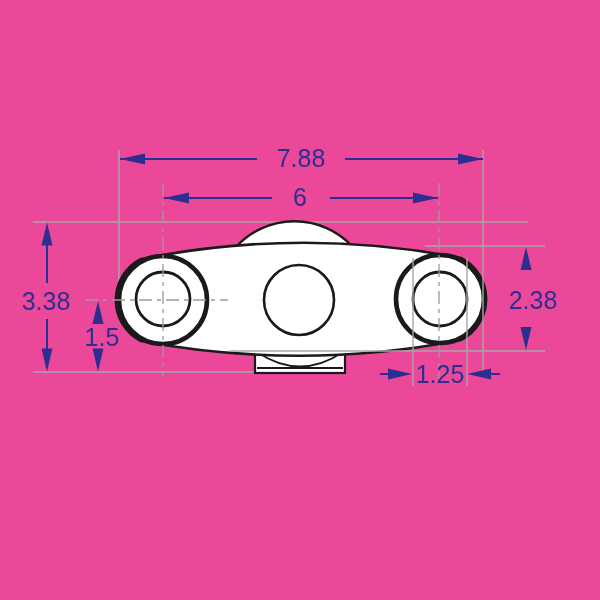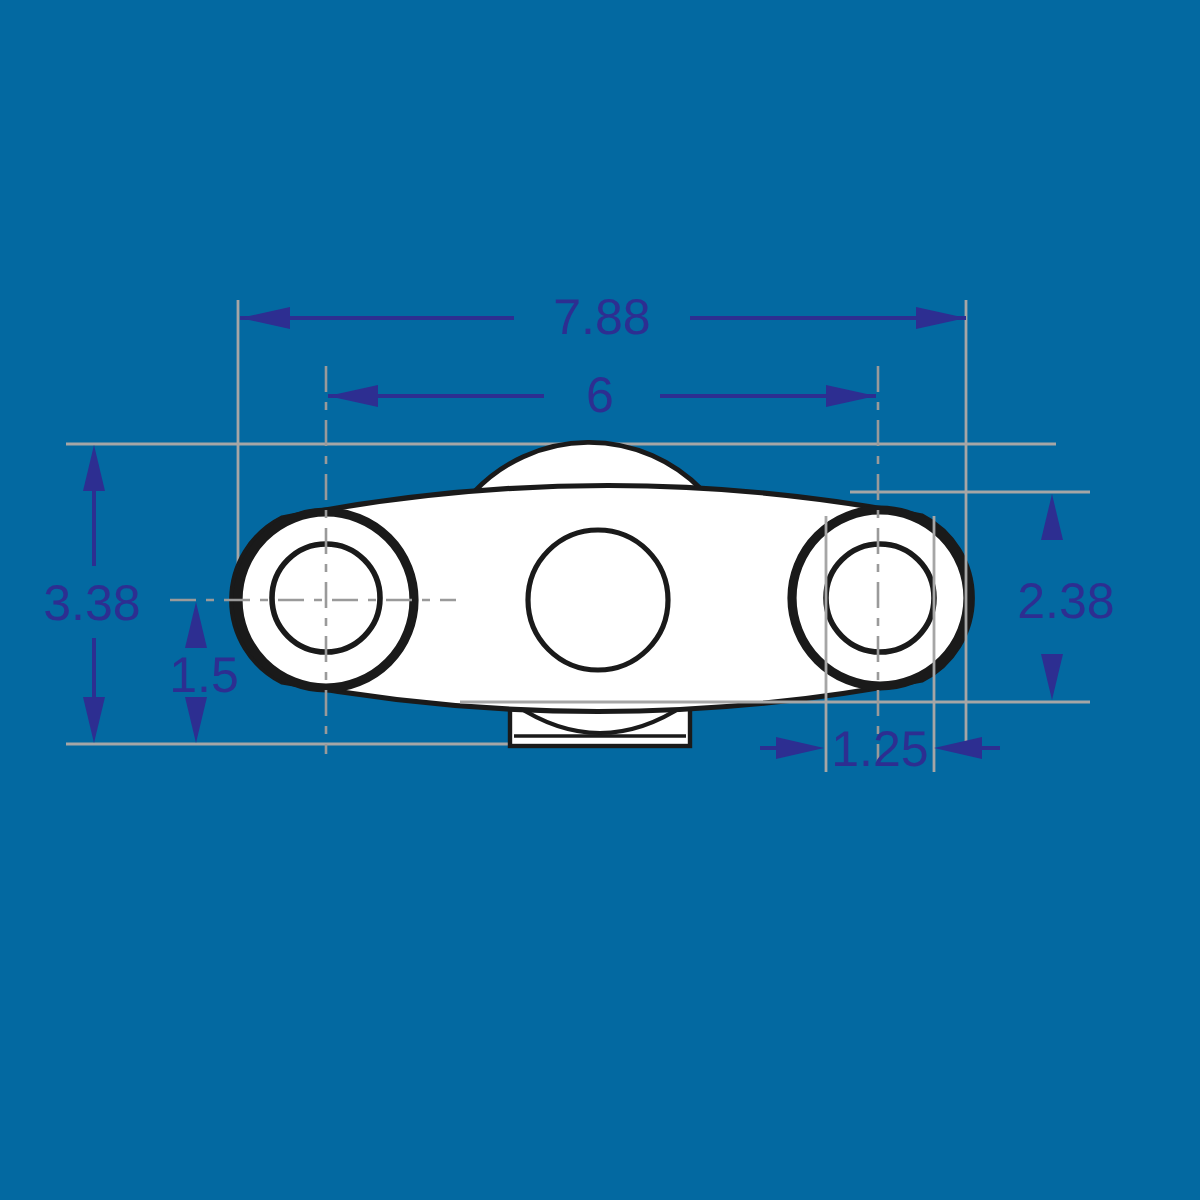--- a/index.html
+++ b/index.html
@@ -1,16 +1,16 @@
 <!DOCTYPE html>
 <html><head>
 <meta charset="utf-8">
 <style>
   html,body{margin:0;padding:0;background:#fff;}
-  .stage{position:relative;width:600px;height:600px;background:#0369a1;overflow:hidden;}
+  .stage{position:relative;width:600px;height:600px;background:#ec4899;overflow:hidden;}
   svg{display:block;}
   
   .ext{stroke:#a6a6a6;stroke-width:1.4;fill:none;}
   .cline{stroke:#9a9a9a;stroke-width:1.3;fill:none;stroke-dasharray:13 5 4 5;}
   .part{stroke:#1a1a1a;fill:#ffffff;}
   .part-thin{stroke:#1a1a1a;fill:none;}
   .dim{stroke:#2d2e91;stroke-width:2;fill:none;}
   .dimhead{fill:#2d2e91;stroke:none;}
   .dimtext{font-family:"Liberation Sans","DejaVu Sans",sans-serif;font-size:25px;fill:#2d2e91;text-anchor:middle;}
 </style>

